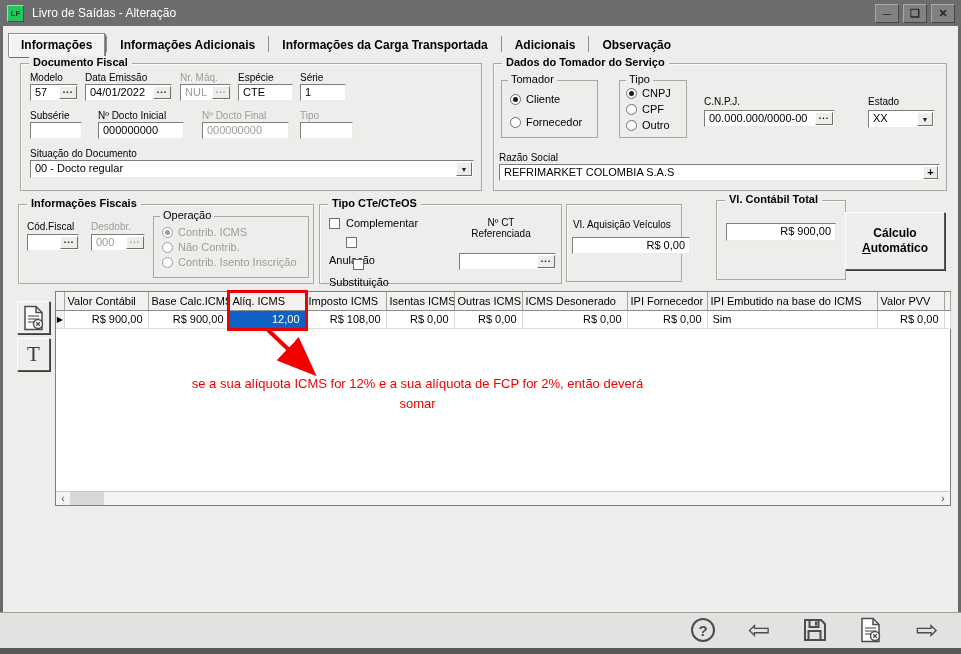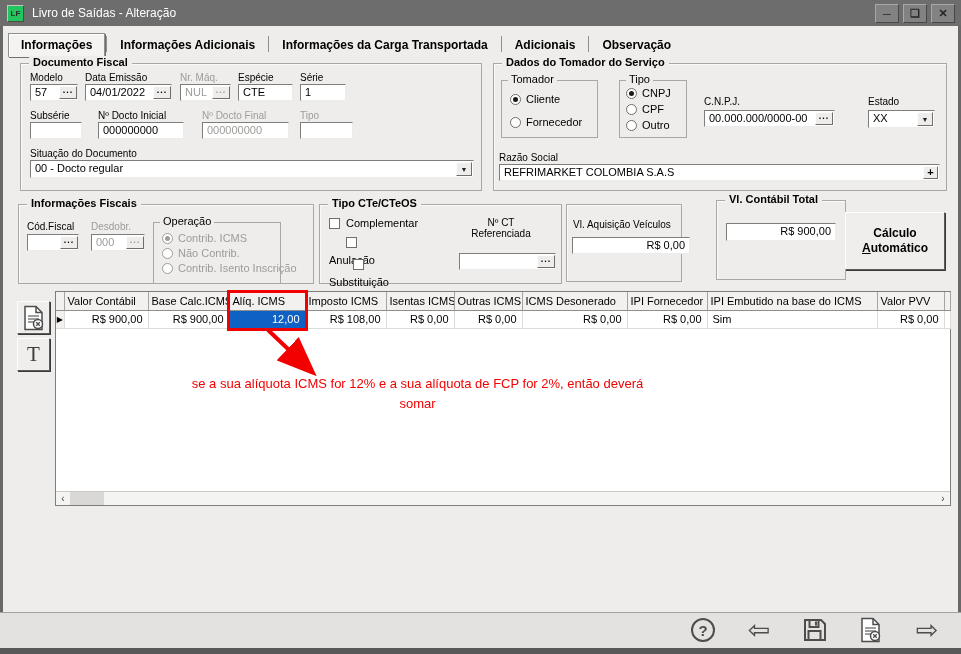--- a/index.html
+++ b/index.html
@@ -203,21 +203,21 @@
       <span class="legend">Informações Fiscais</span>
 
       <span class="lbl" style="left:8px; top:16px;">Cód.Fiscal</span>
       <div class="field" style="left:8px; top:29px; width:52px;"></div>
       <div class="dots-btn" style="left:41px; top:31px;">...</div>
 
       <span class="lbl dim" style="left:72px; top:16px;">Desdobr.</span>
       <div class="field dim" style="left:72px; top:29px; width:54px;">000</div>
       <div class="dots-btn dim" style="left:107px; top:31px;">...</div>
 
-      <div class="subgroup" style="left:134px; top:17px; width:128px; height:62px;text-align:right;">
+      <div class="subgroup" style="left:134px; top:11px; width:156px; height:62px;text-align:right;">
         <span class="legend">Operação</span>
         <div class="radio-row dim" style="left:8px; top:9px;">
           <span class="radio-dot dimmed checked"></span>
           <span>Contrib. ICMS</span>
         </div>
         <div class="radio-row dim" style="left:8px; top:24px;">
           <span class="radio-dot dimmed"></span>
           <span>Não Contrib.</span>
         </div>
         <div class="radio-row dim" style="left:8px; top:39px;">

